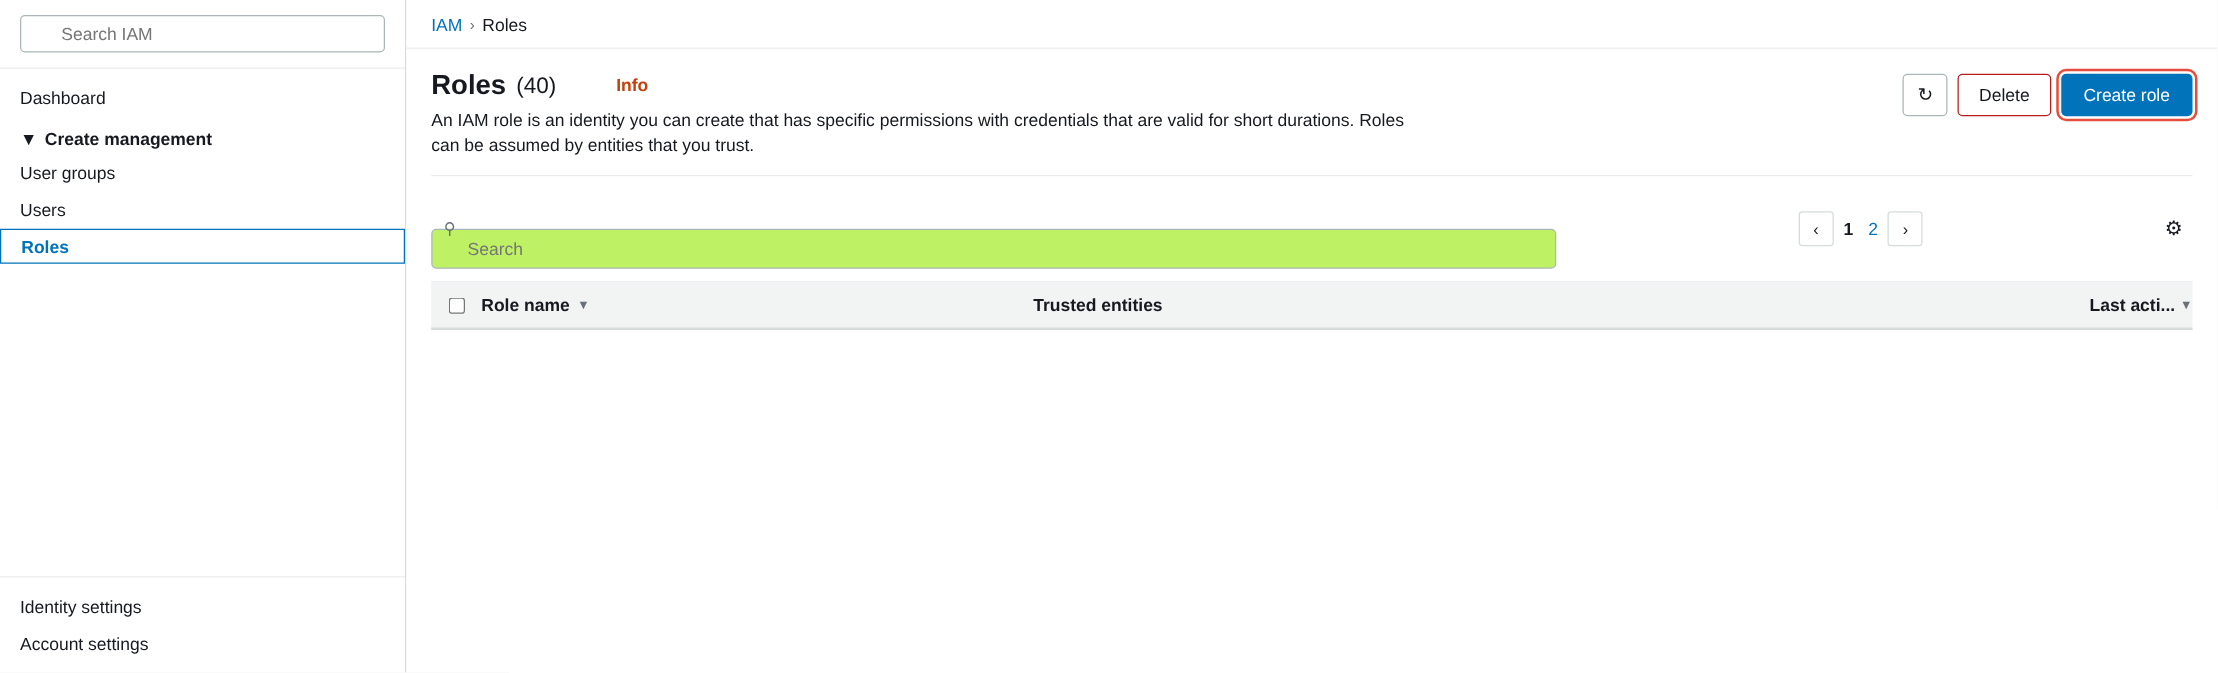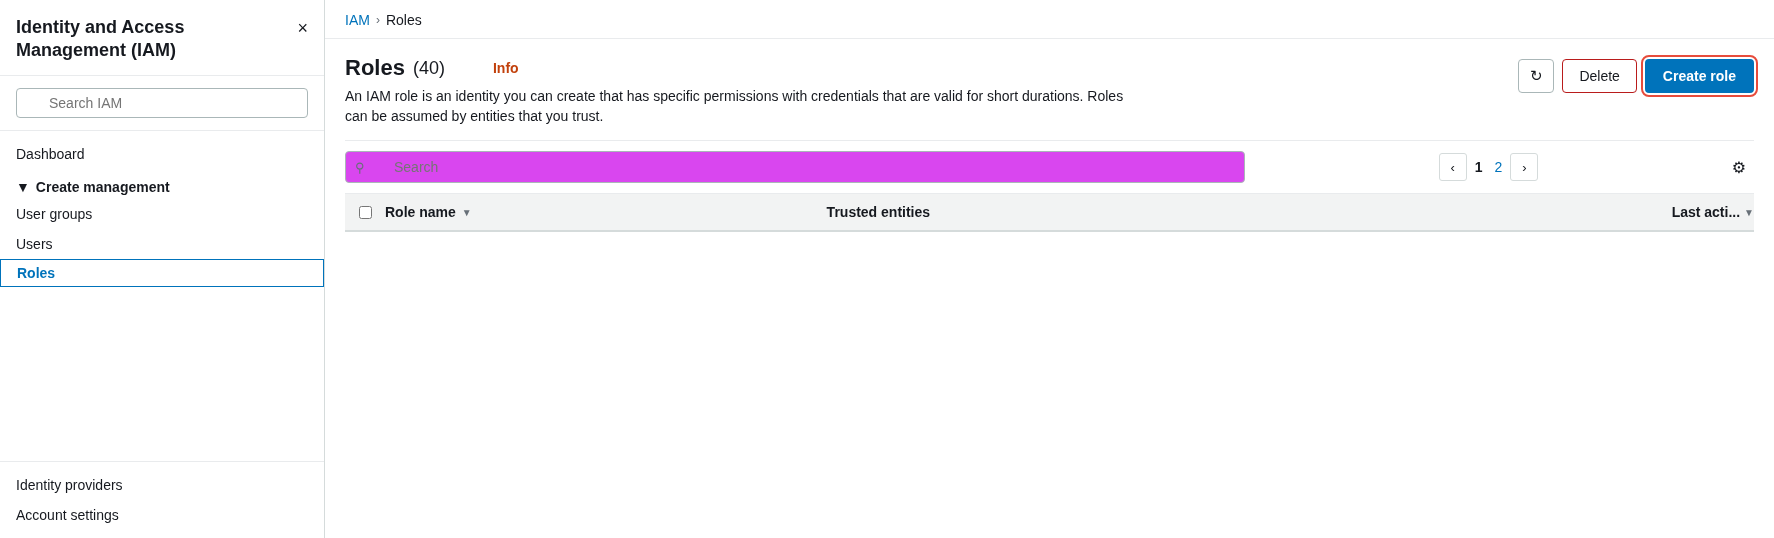--- a/index.html
+++ b/index.html
@@ -195,21 +195,21 @@
       color: #16191f;
       height: 34px;
     }
     .btn-create {
       padding: 6px 16px;
       border: 2px solid #0073bb;
       background: #0073bb;
       border-radius: 4px;
       cursor: pointer;
       font-size: 14px;
-      font-weight: 700;
+      font-weight: 400;
       color: #fff;
       height: 34px;
       outline: 2px solid #e74c3c;
       outline-offset: 2px;
     }
 
     
     .table-search-bar {
       display: flex;
       align-items: center;
@@ -227,26 +227,27 @@
     .table-search-icon {
       position: absolute;
       left: 10px;
       top: 50%;
       transform: translateY(-50%);
       color: #687078;
       font-size: 13px;
     }
     .table-search-input {
       width: 100%;
-      padding: 7px 10px 7px 48px;
+      padding: 7px 10px 7px 28px;
       border: 1px solid #aab7b8;
       border-radius: 4px;
       font-size: 14px;
       color: #16191f;
-      background: #d946ef;
+      background: #bef264;
+      margin-top: 32px;
     }
     .pagination-controls {
       display: flex;
       align-items: center;
       gap: 4px;
       margin-left: 12px;
     }
     .pagination-btn {
       width: 28px;
       height: 28px;
@@ -328,42 +329,38 @@
     }
     .sort-icon {
       font-size: 10px;
       color: #687078;
     }
   </style>
 </head>
 <body>
 
 <aside class="sidebar">
-  <div class="sidebar-header">
-    <span class="sidebar-title">Identity and Access Management (IAM)</span>
-    <span class="sidebar-close">×</span>
-  </div>
   <div class="sidebar-search-container">
     <div class="search-wrapper">
       <span class="search-icon-left">⚲</span>
       <input class="sidebar-search" type="text" placeholder="Search IAM" style="">
     </div>
   </div>
   <nav class="sidebar-nav">
     <div class="sidebar-nav-item">Dashboard</div>
     <div class="sidebar-section-header">
       <span>▼</span>
       <span>Create management</span>
     </div>
     <div class="sidebar-nav-item sub">User groups</div>
     <div class="sidebar-nav-item sub">Users</div>
     <div class="sidebar-nav-item sub active">Roles</div>
   </nav>
   <div class="sidebar-bottom">
-    <div class="sidebar-nav-item">Identity providers</div>
+    <div class="sidebar-nav-item">Identity settings</div>
     <div class="sidebar-nav-item">Account settings</div>
   </div>
 </aside>
 
 <main class="main">
 
   <div class="breadcrumb">
     <a class="breadcrumb-link">IAM</a>
     <span class="breadcrumb-sep">›</span>
     <span class="breadcrumb-current">Roles</span>

